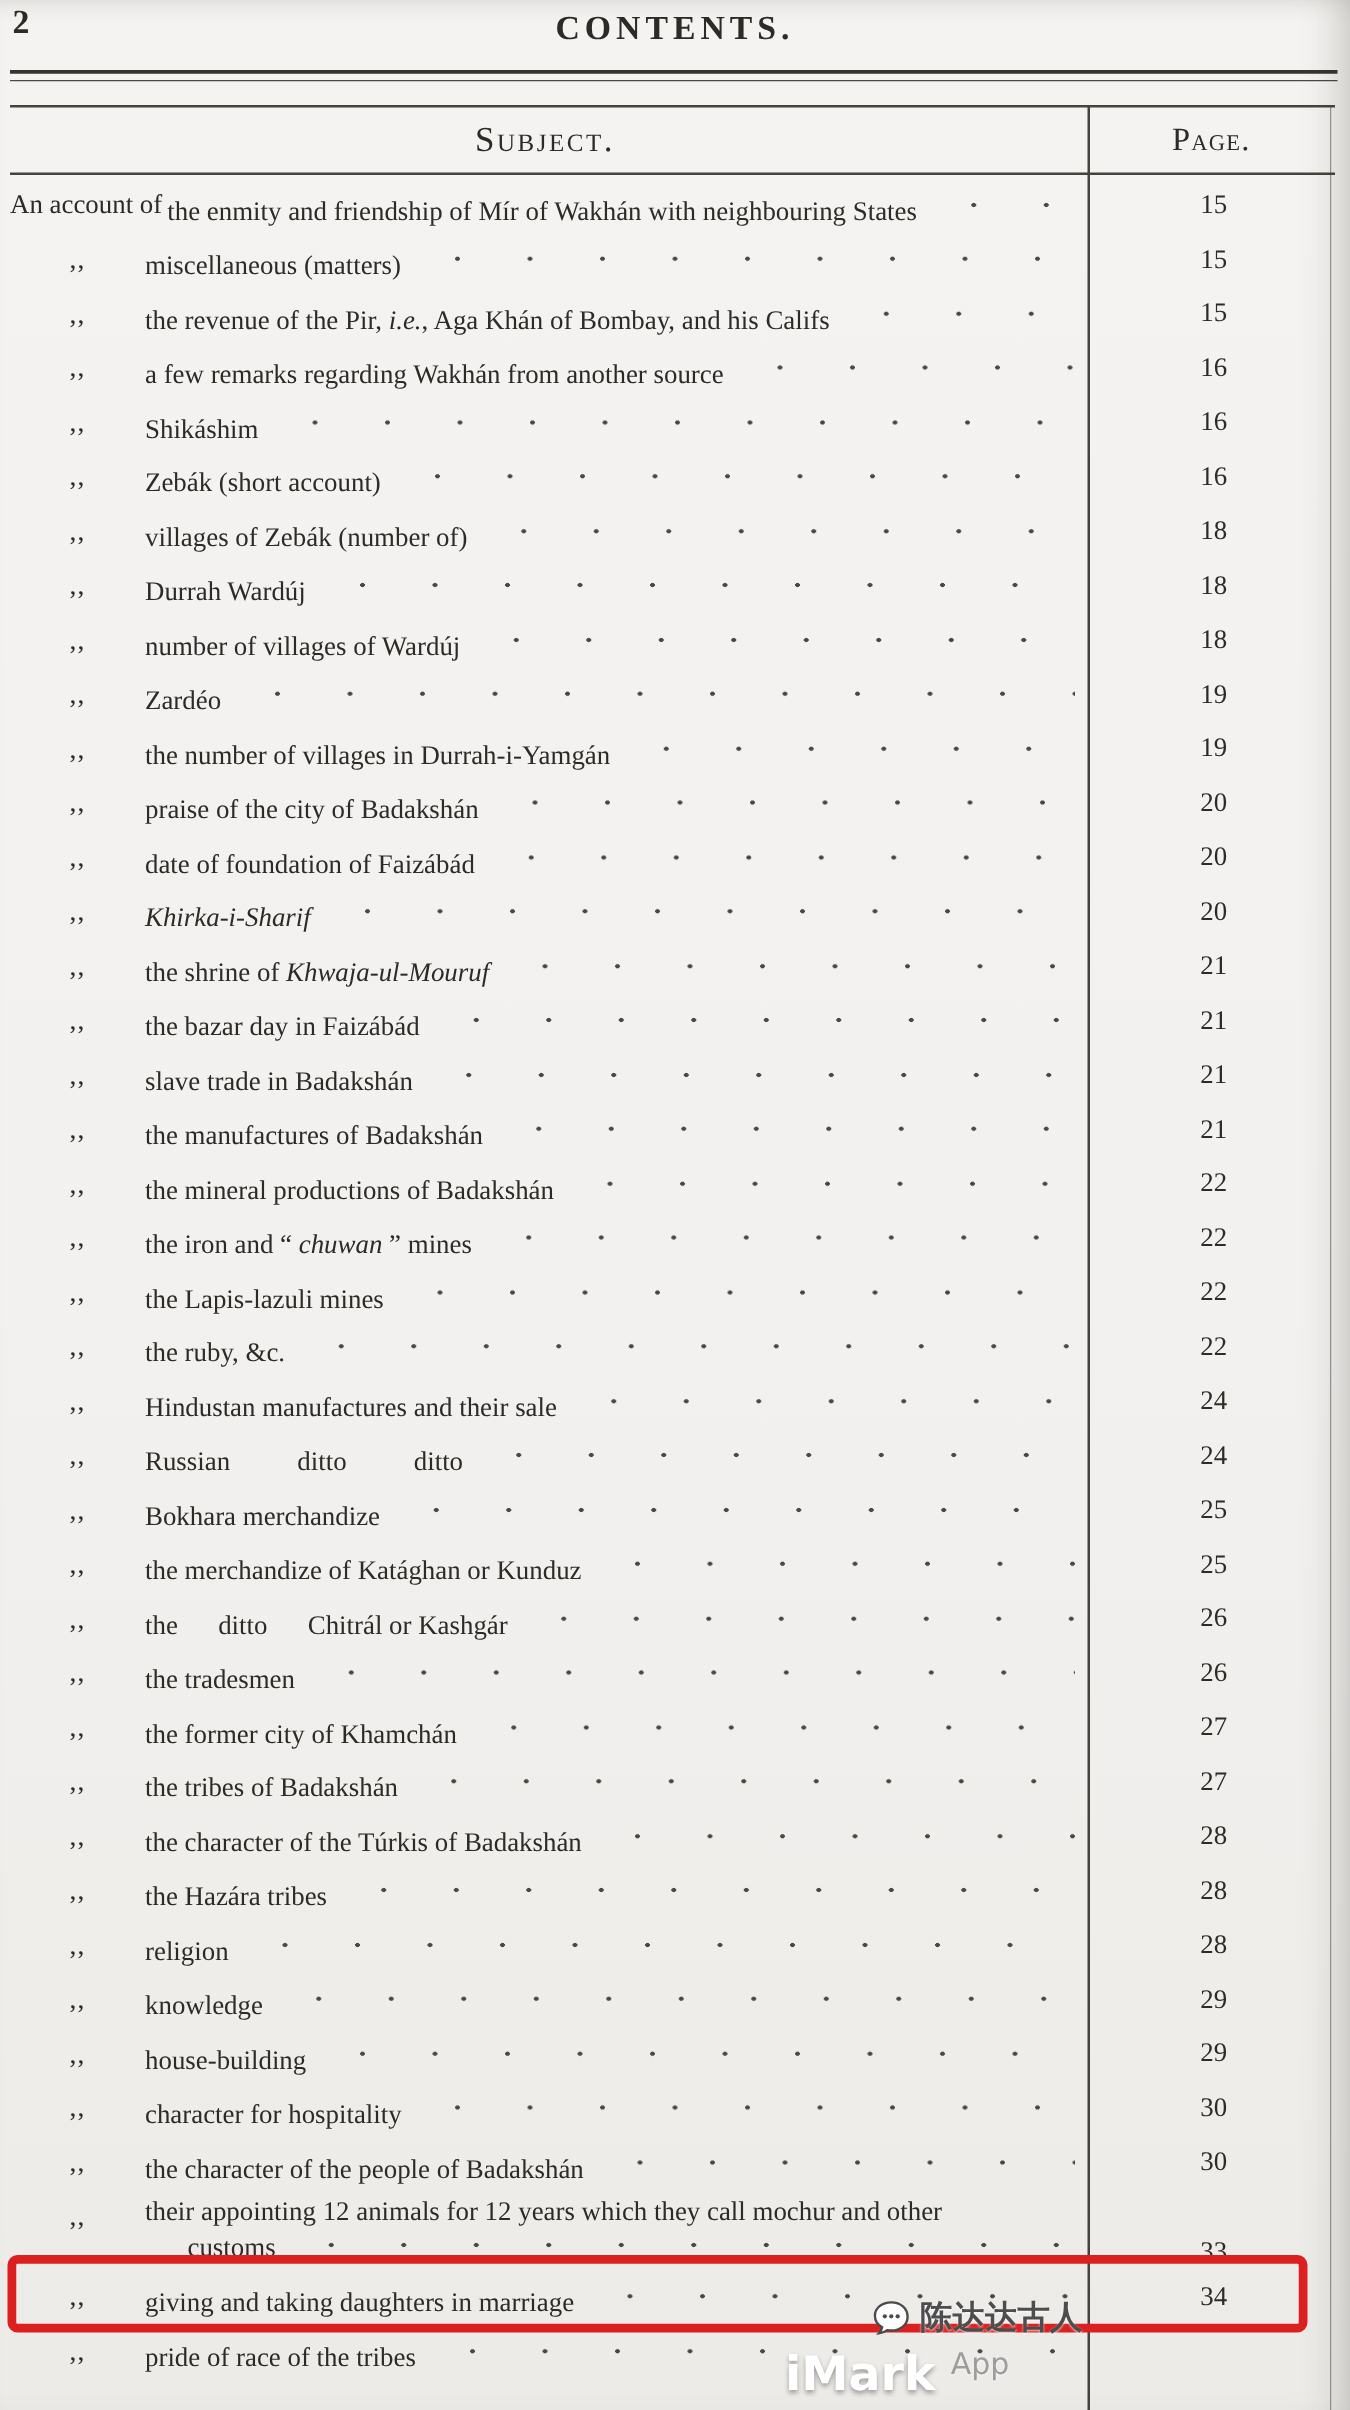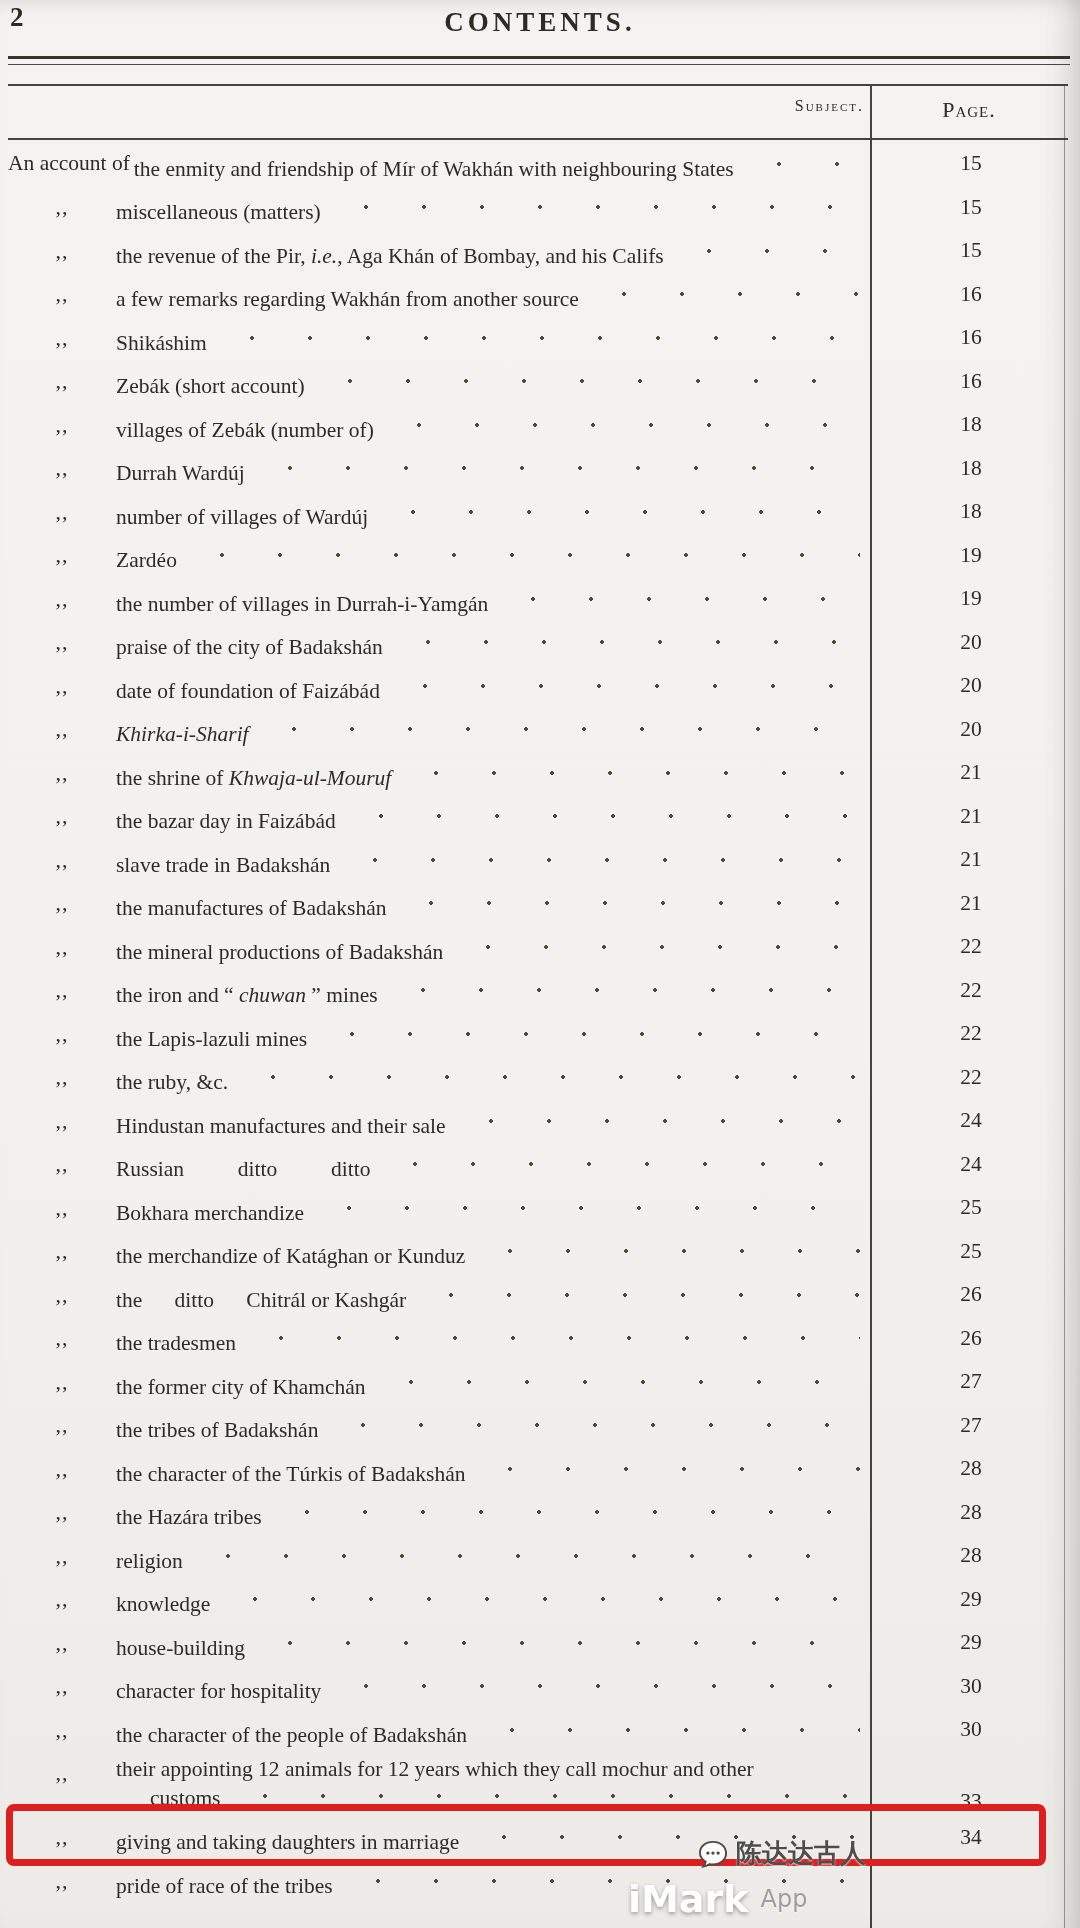--- a/index.html
+++ b/index.html
@@ -10,24 +10,24 @@
     font-family:"Liberation Serif", serif; color:#2e2b27;
   }
   .vignette { position:absolute; inset:0; pointer-events:none; z-index:4;
     box-shadow: inset -28px 0 34px -24px rgba(60,55,48,.28), inset 0 16px 22px -18px rgba(60,55,48,.16); }
   .pagenum { position:absolute; left:10px; top:2px; font-size:27px; font-weight:bold; }
   .title { position:absolute; left:0; right:0; top:7px; text-align:center;
     font-size:27px; font-weight:bold; letter-spacing:4px; }
   .rule { position:absolute; left:8px; right:10px; top:56px; height:9px;
     border-top:3px solid #37332e; border-bottom:1px solid #4c473f; }
   .t-top { position:absolute; left:8px; right:12px; top:84px; height:2px; background:#47433c; }
-  .t-head-sub { position:absolute; left:8px; top:97px; width:856px; text-align:right;
-    font-variant:small-caps; font-size:16px; letter-spacing:2px; }
+  .t-head-sub { position:absolute; left:8px; top:97px; width:856px; text-align:center;
+    font-variant:small-caps; font-size:28px; letter-spacing:2px; }
   .t-head-pg { position:absolute; left:872px; top:97px; width:194px; text-align:center;
-    font-variant:small-caps; font-size:22px; letter-spacing:1px; }
+    font-variant:small-caps; font-size:26px; letter-spacing:1px; }
   .t-head-line { position:absolute; left:8px; right:12px; top:138px; height:2px; background:#47433c; }
   .t-div { position:absolute; left:870px; top:84px; bottom:0; width:2px; background:#47433c; }
   .t-right { position:absolute; left:1064px; top:84px; bottom:0; width:1px; background:rgba(70,66,60,.5); }
   .rows { position:absolute; left:8px; right:12px; top:142px; bottom:0; z-index:1; }
   .row { display:flex; align-items:center; height:43.5px; font-size:21.5px; }
   .row .ditto { flex:none; width:108px; text-align:center; font-size:22px; letter-spacing:1px; }
   .row .lead { flex:none; white-space:nowrap; padding-right:4px; }
   .row .txt { flex:0 1 auto; white-space:pre-wrap;margin-top:11px; }
   .it { font-style:italic; }
   .leader { flex:1 1 30px; height:22px; margin:0 14px 0 14px;
@@ -40,21 +40,21 @@
   .row.two .l1 { line-height:27px; white-space:pre-wrap; }
   .row.two .l2 { display:flex; align-items:flex-start; padding-left:34px; line-height:27px; }
   .row.two .pg { align-self:flex-end; padding-bottom:2px; }
   .highlight-box { position:absolute; left:6px; top:1804px; width:1040px; height:62px;
     border:7px solid #dc2020; border-radius:8px; z-index:6; pointer-events:none; }
   .wm { position:absolute; left:628px; top:1836px; z-index:7;
     font-family:"DejaVu Sans", sans-serif; }
   .wm-l1 { display:flex; align-items:center; gap:8px; margin-left:70px;
     color:#4d4d4d; font-weight:bold; font-size:26px;
     text-shadow:0 1px 2px rgba(255,255,255,.85); }
-  .wm-l2 { display:flex; align-items:center; gap:12px; margin-top:6px; }
+  .wm-l2 { display:flex; align-items:flex-start; gap:12px; margin-top:6px; }
   .wm-brand { color:#ffffff; font-weight:bold; font-size:38px;
     text-shadow:0 2px 4px rgba(0,0,0,.35); }
   .wm-suffix { color:#9d9d9d; font-size:24px; text-shadow:0 1px 2px rgba(255,255,255,.6); }
 </style>
 </head>
 <body>
 
 <div class="page">
   <div class="pagenum">2</div>
   <div class="title">CONTENTS.</div>

